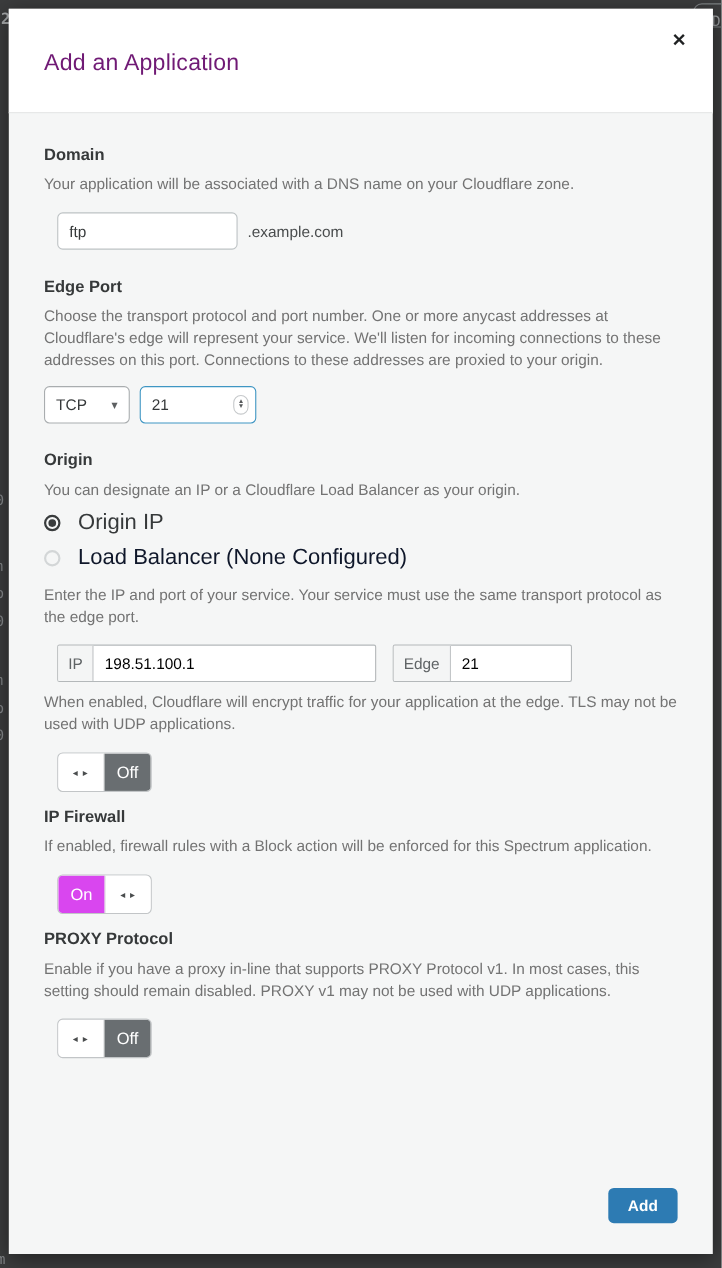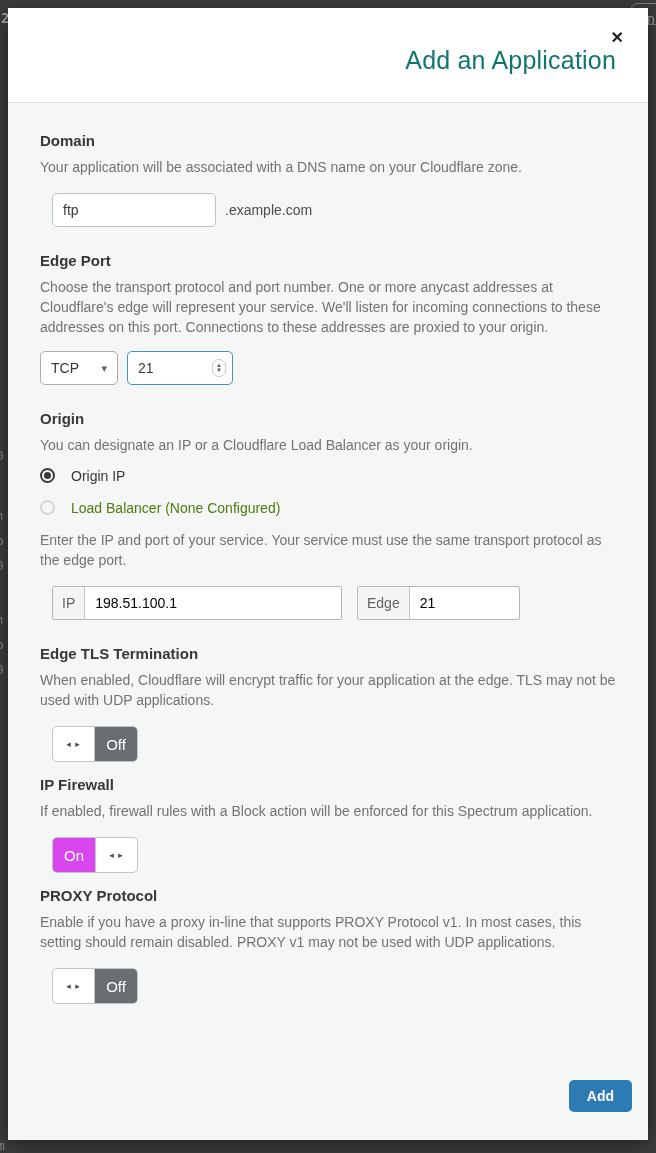--- a/index.html
+++ b/index.html
@@ -28,21 +28,21 @@
   
   .modal {
     position:absolute; left:8px; top:8px; width:640px; height:1132px;
     background:#f5f6f6; z-index:2; display:flex; flex-direction:column;
     box-shadow:0 4px 18px rgba(0,0,0,.45);
   }
   .modal-header {
     background:#ffffff; height:95px; flex:none; position:relative;
     border-bottom:1px solid #e2e3e3; padding:38px 32px 0 32px;
   }
-  .modal-title { font-size:25px; font-weight:400; color:#0f766e; letter-spacing:.2px;text-align:right; }
+  .modal-title { font-size:21px; font-weight:400; color:#701a75; letter-spacing:.2px; }
   .close-btn {
     position:absolute; top:18px; right:20px; font-size:16px; font-weight:700;
     color:#1f2122; cursor:pointer; padding:4px; line-height:1;
   }
   .modal-body { flex:1; padding:29px 32px 0 32px; overflow:hidden; position:relative; }
 
   .sec-label { font-size:15px; font-weight:700; color:#36393a; }
   .sec-desc  { font-size:14px; color:#737373; line-height:20px; margin-top:8px; max-width:580px; }
   .gap-sm { margin-top:16px;padding-left:12px; }
   .gap-lg { margin-top:25px; }
@@ -79,22 +79,22 @@
     border:1px solid #c6c9cb; border-radius:7px; padding:3px 3px; background:#fff;
   }
   .spinner span { font-size:6px; color:#55585a; }
 
   
   .radio-row { display:flex; align-items:center; margin-top:9px; height:23px; cursor:pointer; }
   .radio { width:15px; height:15px; border-radius:50%; border:2px solid #393c3d;
     position:relative; flex:none; }
   .radio.selected::after { content:''; position:absolute; inset:2px; border-radius:50%; background:#393c3d; }
   .radio.disabled { border-color:#d3d6d7; }
-  .radio-label { font-size:14px; color:#36393a; margin-left:16px; }
-  .radio-label.disabled { color:#4d7c0f; }
+  .radio-label { font-size:20px; color:#36393a; margin-left:16px; }
+  .radio-label.disabled { color:#0f172a; }
 
   
   .addon-group { display:flex; align-items:stretch; height:34px; border:1px solid #b4b8ba;
     border-radius:2px; background:#fff; }
   .addon {
     background:#f4f5f5; border-right:1px solid #c3c6c8; color:#606466; font-size:14px;
     display:flex; align-items:center; padding:0 9px; flex:none;
   }
   .addon-input { border:none; outline:none; background:transparent; font-family:"Liberation Sans", sans-serif;
     font-size:14px; color:#000000; padding:0 10px; width:100%; }
@@ -109,21 +109,21 @@
   .seg { width:42px; display:flex; align-items:center; justify-content:center; }
   .seg.handle { background:#fff; }
   .seg.handle.right { border-left:1px solid #c2c5c7; border-radius:0 5px 5px 0; }
   .seg.handle.left { border-right:1px solid #c2c5c7; border-radius:5px 0 0 5px; }
   .seg.state-off { background:#696e71; color:#fff; font-size:15px; }
   .seg.state-on  { background:#d946ef; color:#fff; font-size:15px; }
   .arrows { font-size:9px; color:#4a4d4e; letter-spacing:1px; white-space:nowrap; }
 
   
   .add-btn {
-    position:absolute; right:16px; bottom:28px; background:#2d7bb3; color:#fff;
+    position:absolute; right:32px; bottom:28px; background:#2d7bb3; color:#fff;
     font-family:"Liberation Sans", sans-serif; font-size:14px; font-weight:700;
     border:none; border-radius:5px; padding:8px 18px; cursor:pointer;
   }
 </style>
 </head>
 <body>
 
 <span class="frag f0">2</span>
 <span class="frag f1">D</span>
 <span class="frag f2">0</span>
@@ -183,21 +183,20 @@
       <div class="addon-group ip-group">
         <span class="addon">IP</span>
         <input class="addon-input" type="text" value="198.51.100.1" style="">
       </div>
       <div class="addon-group port-group">
         <span class="addon">Edge</span>
         <input class="addon-input" type="text" value="21" style="">
       </div>
     </div>
 
-    <div class="sec-label gap-lg">Edge TLS Termination</div>
     <div class="sec-desc">When enabled, Cloudflare will encrypt traffic for your application at the edge. TLS may not be used with UDP applications.</div>
     <div class="gap-sm">
       <div class="toggle">
         <span class="seg handle left">
           <span class="arrows">◂ ▸</span>
         </span>
         <span class="seg state-off">Off</span>
       </div>
     </div>
 

